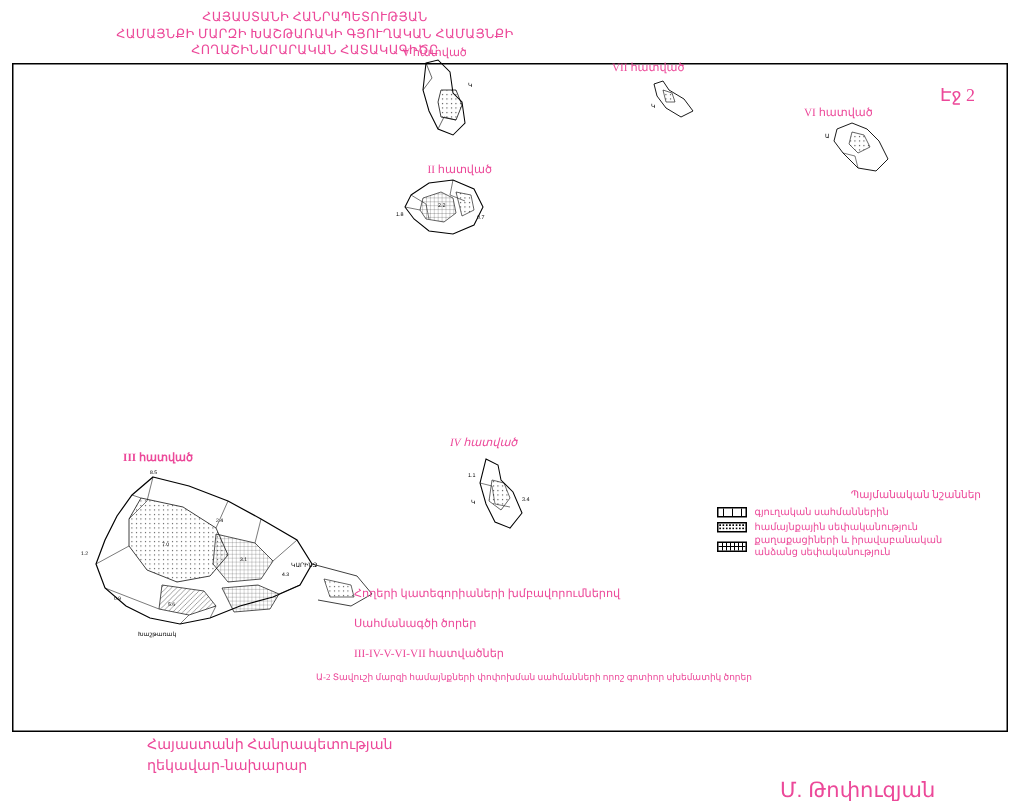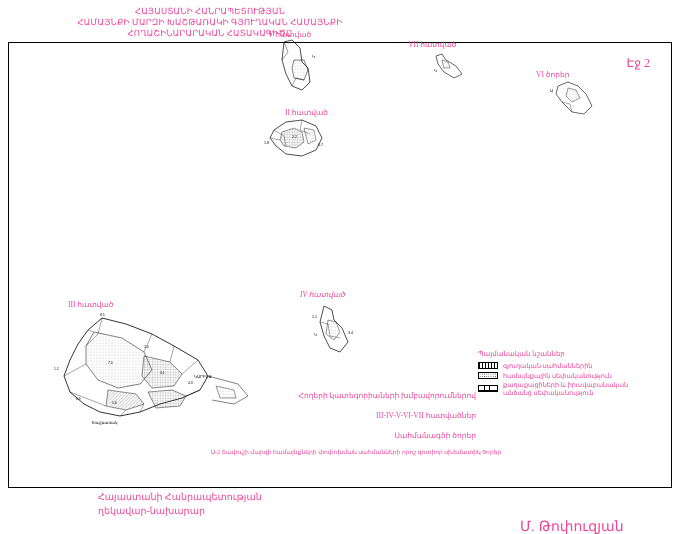--- a/index.html
+++ b/index.html
@@ -57,24 +57,23 @@
   
   .legend {
     position: absolute;
     left: 478px;
     top: 326px;
     width: 176px;
     font-size: 6.5px;
     font-family: "Liberation Serif", serif;
   }
   .legend-title {
-    text-align: left;
+    text-align: right;
     margin-bottom: 4px;
     font-size: 7px;
-    margin-top: 24px;
   }
   .legend-row {
     display: flex;
     align-items: center;
     margin-bottom: 2px;
   }
   .legend-swatch {
     width: 20px;
     height: 7px;
     border: 1px solid #000;
@@ -95,21 +94,21 @@
       repeating-linear-gradient(90deg, #000 0 0.5px, transparent 0.5px 2.6px),
       repeating-linear-gradient(0deg, #000 0 0.5px, transparent 0.5px 2.6px);
   }
   .legend-text { line-height: 7.5px; }
   
   .notes {
     position: absolute;
     left: 236px;
     top: 386px;
     width: 240px;
-    text-align: right;
+    text-align: left;
     font-size: 7.5px;
     font-family: "Liberation Serif", serif;
     line-height: 20px;
   }
   .note-small {
     position: absolute;
     left: 206px;
     top: 448px;
     width: 300px;
     text-align: center;
@@ -145,23 +144,23 @@
     <div>ՀԱՅԱՍՏԱՆԻ ՀԱՆՐԱՊԵՏՈՒԹՅԱՆ</div>
     <div>ՀԱՄԱՅՆՔԻ ՄԱՐԶԻ ԽԱՇԹԱՌԱԿԻ ԳՅՈՒՂԱԿԱՆ ՀԱՄԱՅՆՔԻ</div>
     <div>ՀՈՂԱՇԻՆԱՐԱՐԱԿԱՆ ՀԱՏԱԿԱԳԻԾԸ</div>
   </div>
   <div class="page-no">Էջ 2</div>
 
   <div class="frame"></div>
 
   <div class="sheet-label" style="left:268px;top:30px;">V հատված</div>
   <div class="sheet-label" style="left:408px;top:40px;">VII հատված</div>
-  <div class="sheet-label" style="left:536px;top:70px;">VI ծորեր</div>
+  <div class="sheet-label" style="left:536px;top:70px;">VI հատված</div>
   <div class="sheet-label" style="left:250px;top:108px;margin-left:35px;">II հատված</div>
-  <div class="sheet-label" style="left:68px;top:300px;">III հատված</div>
+  <div class="sheet-label" style="left:82px;top:300px;font-weight:bold;">III հատված</div>
   <div class="sheet-label" style="left:300px;top:290px;font-style:italic;">IV հատված</div>
 
   <div class="mapblock" style="left:270px;top:38px;">
     <svg width="70" height="70" viewBox="0 0 70 70">
       <defs>
         <pattern id="pv" width="3" height="3" patternUnits="userSpaceOnUse">
           <circle cx="1" cy="1" r="0.35" fill="#000"></circle>
         </pattern>
         <pattern id="pgrid" width="2.6" height="2.6" patternUnits="userSpaceOnUse">
           <path d="M0 0 H2.6 M0 0 V2.6" stroke="#000" stroke-width="0.25"></path>
@@ -277,22 +276,22 @@
       <span class="legend-text">համայնքային սեփականություն</span>
     </div>
     <div class="legend-row">
       <span class="legend-swatch sw-grid"></span>
       <span class="legend-text">քաղաքացիների և իրավաբանական անձանց սեփականություն</span>
     </div>
   </div>
 
   <div class="notes">
     <div>Հողերի կատեգորիաների խմբավորումներով</div>
+    <div>Սահմանագծի ծորեր</div>
     <div>III-IV-V-VI-VII հատվածներ</div>
-    <div>Սահմանագծի ծորեր</div>
   </div>
   <div class="note-small">Ա-2  Տավուշի մարզի համայնքների փոփոխման սահմանների որոշ գոտիոր սխեմատիկ ծորեր</div>
 
   <div class="footer-left">
     <div>Հայաստանի Հանրապետության</div>
     <div>ղեկավար-նախարար</div>
   </div>
   <div class="footer-right">Մ. Թոփուզյան</div>
 
 </div>

